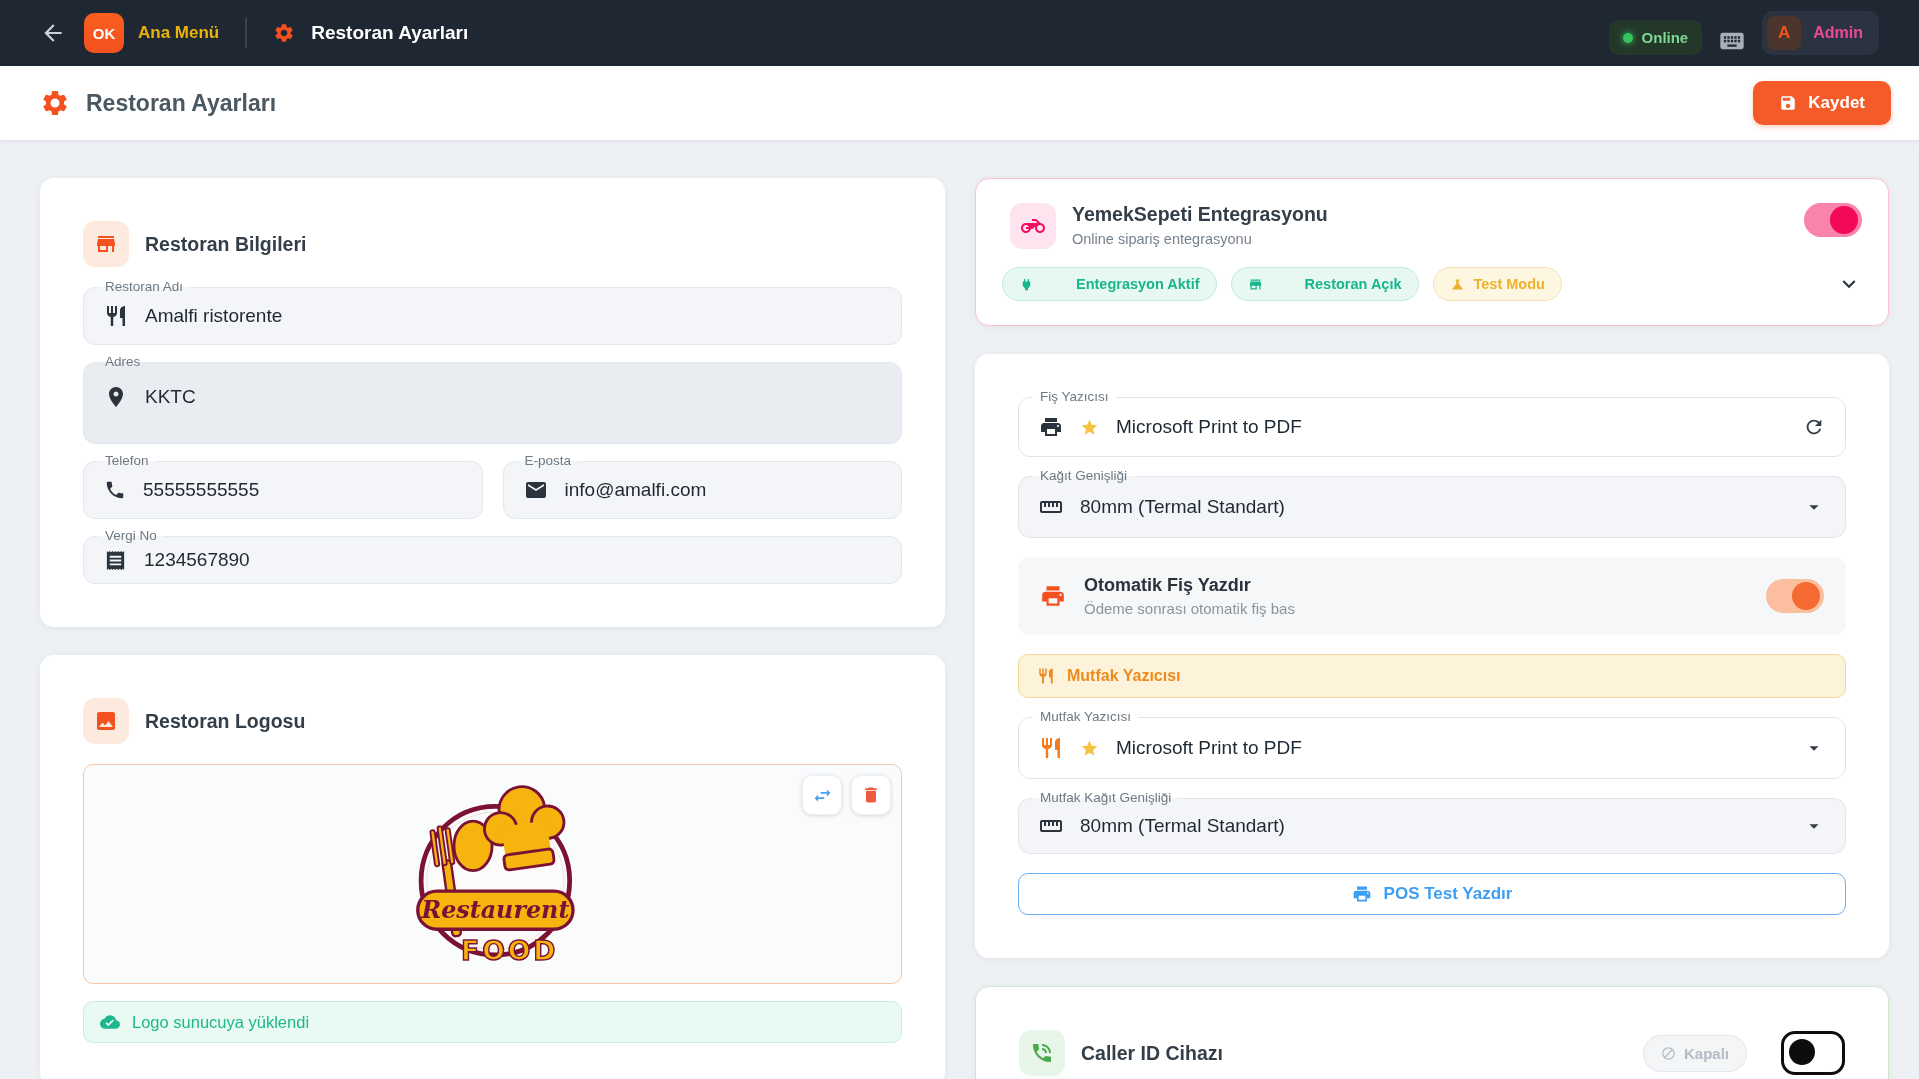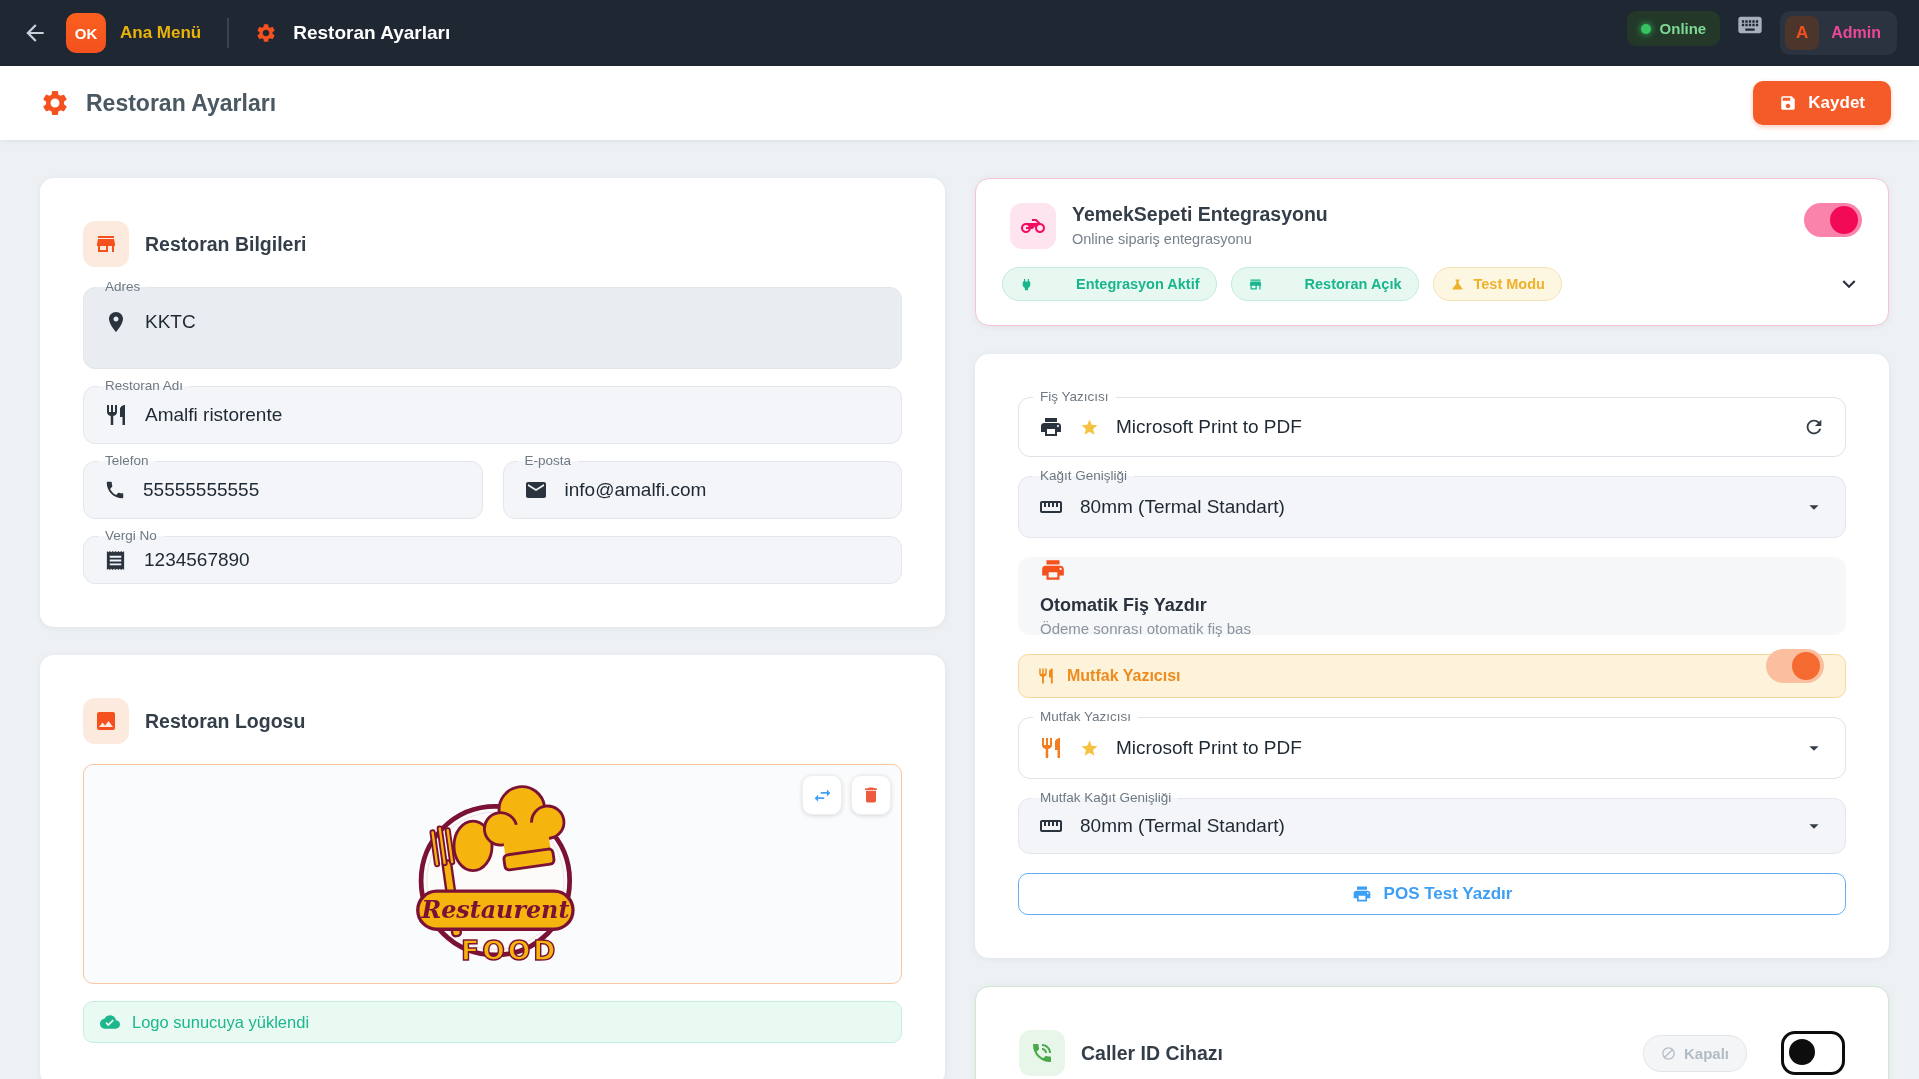--- a/index.html
+++ b/index.html
@@ -1,29 +1,29 @@
 <!DOCTYPE html>
 <html lang="tr"><head>
 <meta charset="utf-8">
 <style>
   * { box-sizing: border-box; margin: 0; padding: 0; }
   html,body { width:1919px; height:1079px; overflow:hidden; }
   body { font-family:"Liberation Sans", sans-serif; background:#eef1f4; color:#1f2933; }
   svg.ic { fill:currentColor; display:block; flex:none; }
 
   
-  .topbar { height:66px; background:#1f2733; display:flex; align-items:center; padding:0 22px; gap:14px; }
+  .topbar { height:66px; background:#1f2733; display:flex; align-items:center; padding:0 40px; gap:14px; }
   .tb-back { background:none; border:none; color:#c9d1da; cursor:pointer; display:flex; margin-right:4px; }
   .tb-logo { width:40px; height:40px; border-radius:10px; background:linear-gradient(180deg,#f95f1e,#f4511e);
              color:#fff; font-weight:700; font-size:15px; display:flex; align-items:center; justify-content:center; cursor:pointer; }
   .tb-menu { color:#eab308; font-weight:700; font-size:17px; cursor:pointer; }
   .tb-div { width:2px; height:30px; background:#39434f; margin:0 12px; }
   .tb-gear { color:#f4511e; display:flex; }
   .tb-title { color:#fff; font-weight:700; font-size:19px; margin-left:2px; }
-  .tb-right { margin-left:auto; display:flex; align-items:flex-start; gap:16px; }
+  .tb-right { margin-left:auto; display:flex; align-items:flex-end; gap:16px; }
   .online { background:#233829; border-radius:9px; padding:9px 14px; display:flex; align-items:center; gap:9px;
             color:#7ed894; font-weight:700; font-size:15px; }
   .online .dot { width:10px; height:10px; border-radius:50%; background:#35c45f; box-shadow:0 0 7px #35c45f; }
   .kb { color:#a7b0ba; display:flex; cursor:pointer; }
   .adminpill { background:#2a333f; border-radius:10px; padding:5px 16px 5px 5px; display:flex; align-items:center; gap:12px; cursor:pointer; }
   .avatar { width:34px; height:34px; border-radius:8px; background:#4c352b; color:#f4511e; font-weight:700; font-size:17px;
             display:flex; align-items:center; justify-content:center; }
   .adminname { color:#ec4899; font-weight:700; font-size:16px; }
 
   
@@ -86,21 +86,21 @@
 
   
   .tg { width:58px; height:34px; border-radius:17px; position:relative; flex:none; cursor:pointer; }
   .tg .k { position:absolute; top:3px; width:28px; height:28px; border-radius:50%; }
   .tg.pink { background:#f983ab; } .tg.pink .k { right:4px; background:#f30a56; }
   .tg.orange { background:#fbbf9f; } .tg.orange .k { right:4px; background:#f46a30; }
   .tg.black { width:64px; height:44px; background:#fff; border:3.5px solid #0d0d0d; border-radius:14px; }
   .tg.black .k { left:5px; top:5px; width:26px; height:26px; background:#0d0d0d; }
 
   
-  .auto-row { background:#f5f7f9; border-radius:12px; height:78px; display:flex; align-items:flex-start; gap:12px; padding:0 22px;flex-direction:column; }
+  .auto-row { background:#f5f7f9; border-radius:12px; height:78px; display:flex; align-items:center; gap:18px; padding:0 22px; }
   .auto-ic { color:#f4511e; display:flex; }
   .auto-t { font-size:18px; font-weight:700; color:#2a333d; }
   .auto-s { font-size:15px; color:#8b949e; margin-top:4px; }
   .kbanner { height:44px; background:#fdf3da; border:1.5px solid #f6d79b; border-radius:10px; display:flex;
              align-items:center; gap:12px; padding:0 18px; color:#ee8b1e; font-weight:700; font-size:16px; }
   .pos-btn { height:42px; width:100%; border:1.5px solid #66aef2; border-radius:10px; background:#fff; color:#3d9ef5;
              font-weight:700; font-size:17px; display:flex; align-items:center; justify-content:center; gap:12px;
              cursor:pointer; font-family:inherit; }
 
   
@@ -167,37 +167,37 @@
     <div class="card">
       <div class="card-h">
         <span class="isq orange">
           <svg class="ic" width="24" height="24" viewBox="0 0 24 24">
               <path d="M20 4H4v2h16V4zm1 10v-2l-1-5H4l-1 5v2h1v6h10v-6h4v6h2v-6h1zm-9 4H6v-4h6v4z"></path>
             </svg>
         </span>
         <span class="card-t">Restoran Bilgileri</span>
       </div>
       <div class="stack">
+        <div class="fld">
+          <span class="flabel">Restoran Adı</span>
+          <span class="ficon">
+            <svg class="ic" width="24" height="24" viewBox="0 0 24 24">
+                <path d="M11 9H9V2H7v7H5V2H3v7c0 2.12 1.66 3.84 3.75 3.97L6.75 22h2.5l-.01-9.03C11.34 12.84 13 11.12 13 9V2h-2v7zm5-3v8h2.5v8H21V2c-2.76 0-5 2.24-5 4z"></path>
+              </svg>
+          </span>
+          <span class="fval">Amalfi ristorente</span>
+        </div>
         <div class="fld dark adres">
           <span class="flabel">Adres</span>
           <span class="ficon">
             <svg class="ic" width="24" height="24" viewBox="0 0 24 24">
                 <path d="M12 2C8.13 2 5 5.13 5 9c0 5.25 7 13 7 13s7-7.75 7-13c0-3.87-3.13-7-7-7zm0 9.5c-1.38 0-2.5-1.12-2.5-2.5s1.12-2.5 2.5-2.5 2.5 1.12 2.5 2.5-1.12 2.5-2.5 2.5z"></path>
               </svg>
           </span>
           <span class="fval" style="margin-top:10px">KKTC</span>
-        </div>
-        <div class="fld">
-          <span class="flabel">Restoran Adı</span>
-          <span class="ficon">
-            <svg class="ic" width="24" height="24" viewBox="0 0 24 24">
-                <path d="M11 9H9V2H7v7H5V2H3v7c0 2.12 1.66 3.84 3.75 3.97L6.75 22h2.5l-.01-9.03C11.34 12.84 13 11.12 13 9V2h-2v7zm5-3v8h2.5v8H21V2c-2.76 0-5 2.24-5 4z"></path>
-              </svg>
-          </span>
-          <span class="fval">Amalfi ristorente</span>
         </div>
         <div class="row2">
           <div class="fld">
             <span class="flabel">Telefon</span>
             <span class="ficon">
               <svg class="ic" width="22" height="22" viewBox="0 0 24 24">
                   <path d="M6.62 10.79c1.44 2.83 3.76 5.14 6.59 6.59l2.2-2.2c.27-.27.67-.36 1.02-.24 1.12.37 2.33.57 3.57.57.55 0 1 .45 1 1V20c0 .55-.45 1-1 1-9.39 0-17-7.61-17-17 0-.55.45-1 1-1h3.5c.55 0 1 .45 1 1 0 1.25.2 2.45.57 3.57.11.35.03.74-.25 1.02l-2.2 2.2z"></path>
                 </svg>
             </span>
             <span class="fval">55555555555</span>

